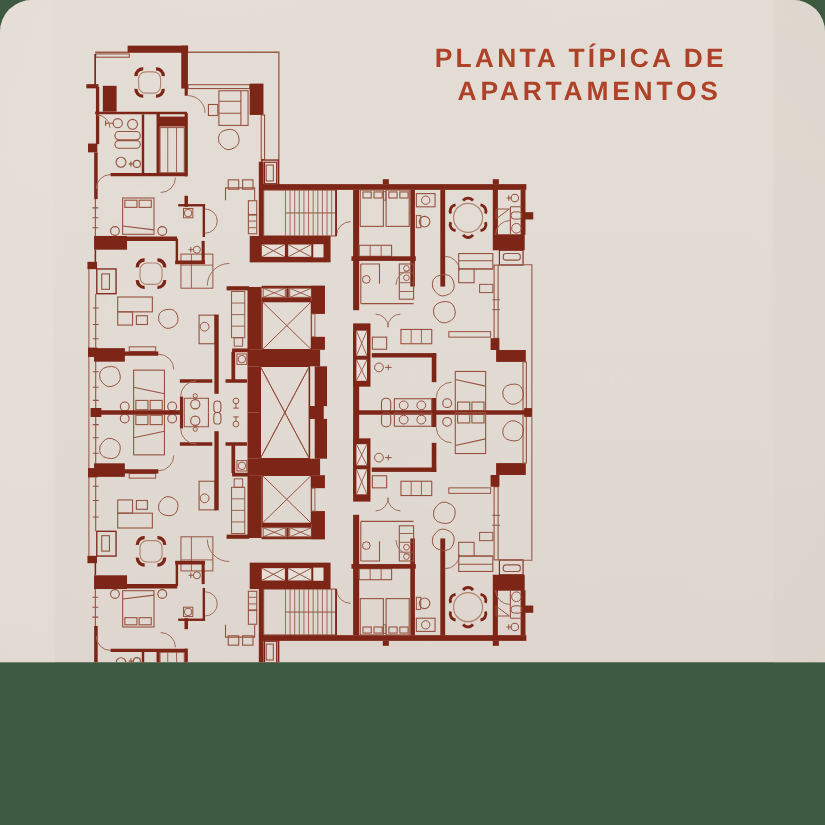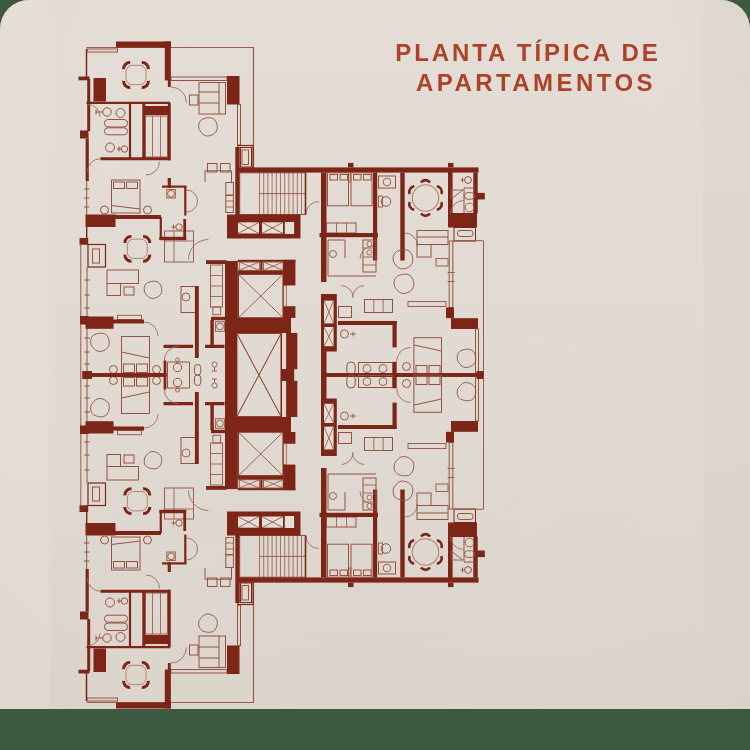--- a/index.html
+++ b/index.html
@@ -1,16 +1,16 @@
 <!DOCTYPE html>
 <html><head>
 <meta charset="utf-8">
 <style>
   html,body{margin:0;padding:0;background:#3d5a40;}
-  #stage{position:relative;width:750px;height:709px;overflow:hidden;}
+  #stage{position:relative;width:750px;height:602px;overflow:hidden;}
   svg{display:block;}
   text{font-family:"Liberation Sans", sans-serif;}
 </style>
 </head>
 <body>
 <div id="stage">
 <svg width="750" height="750" viewBox="0 0 750 750">
 <defs>
   <clipPath id="card">
           <rect x="0" y="0" width="750" height="750" rx="29"></rect>

